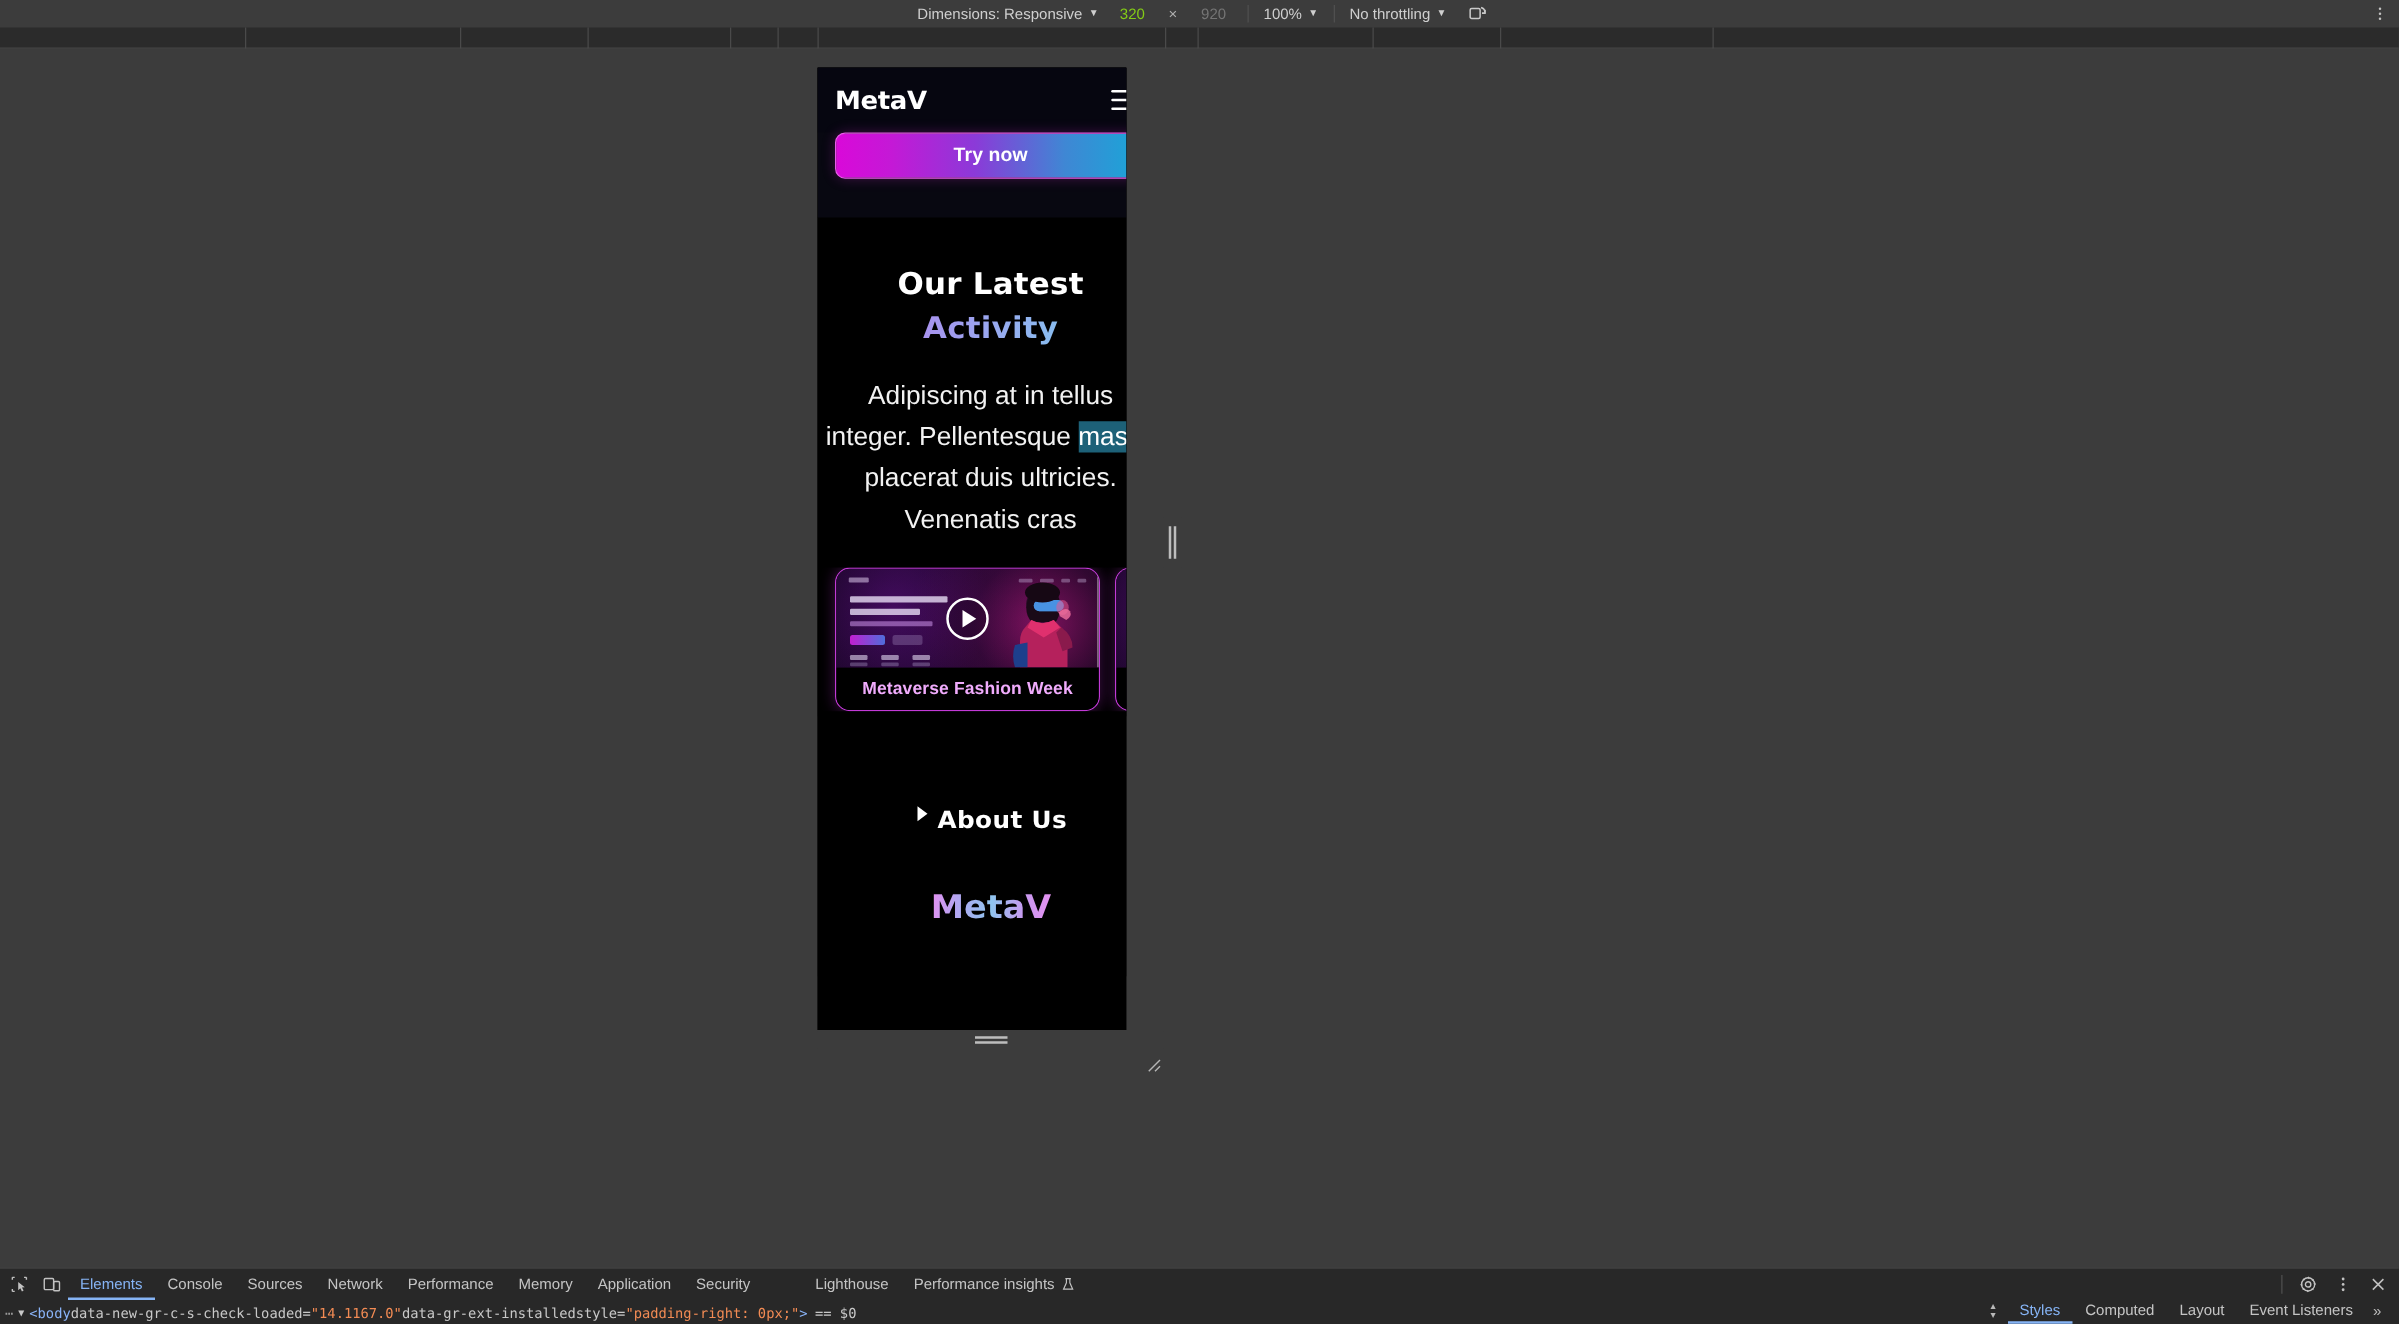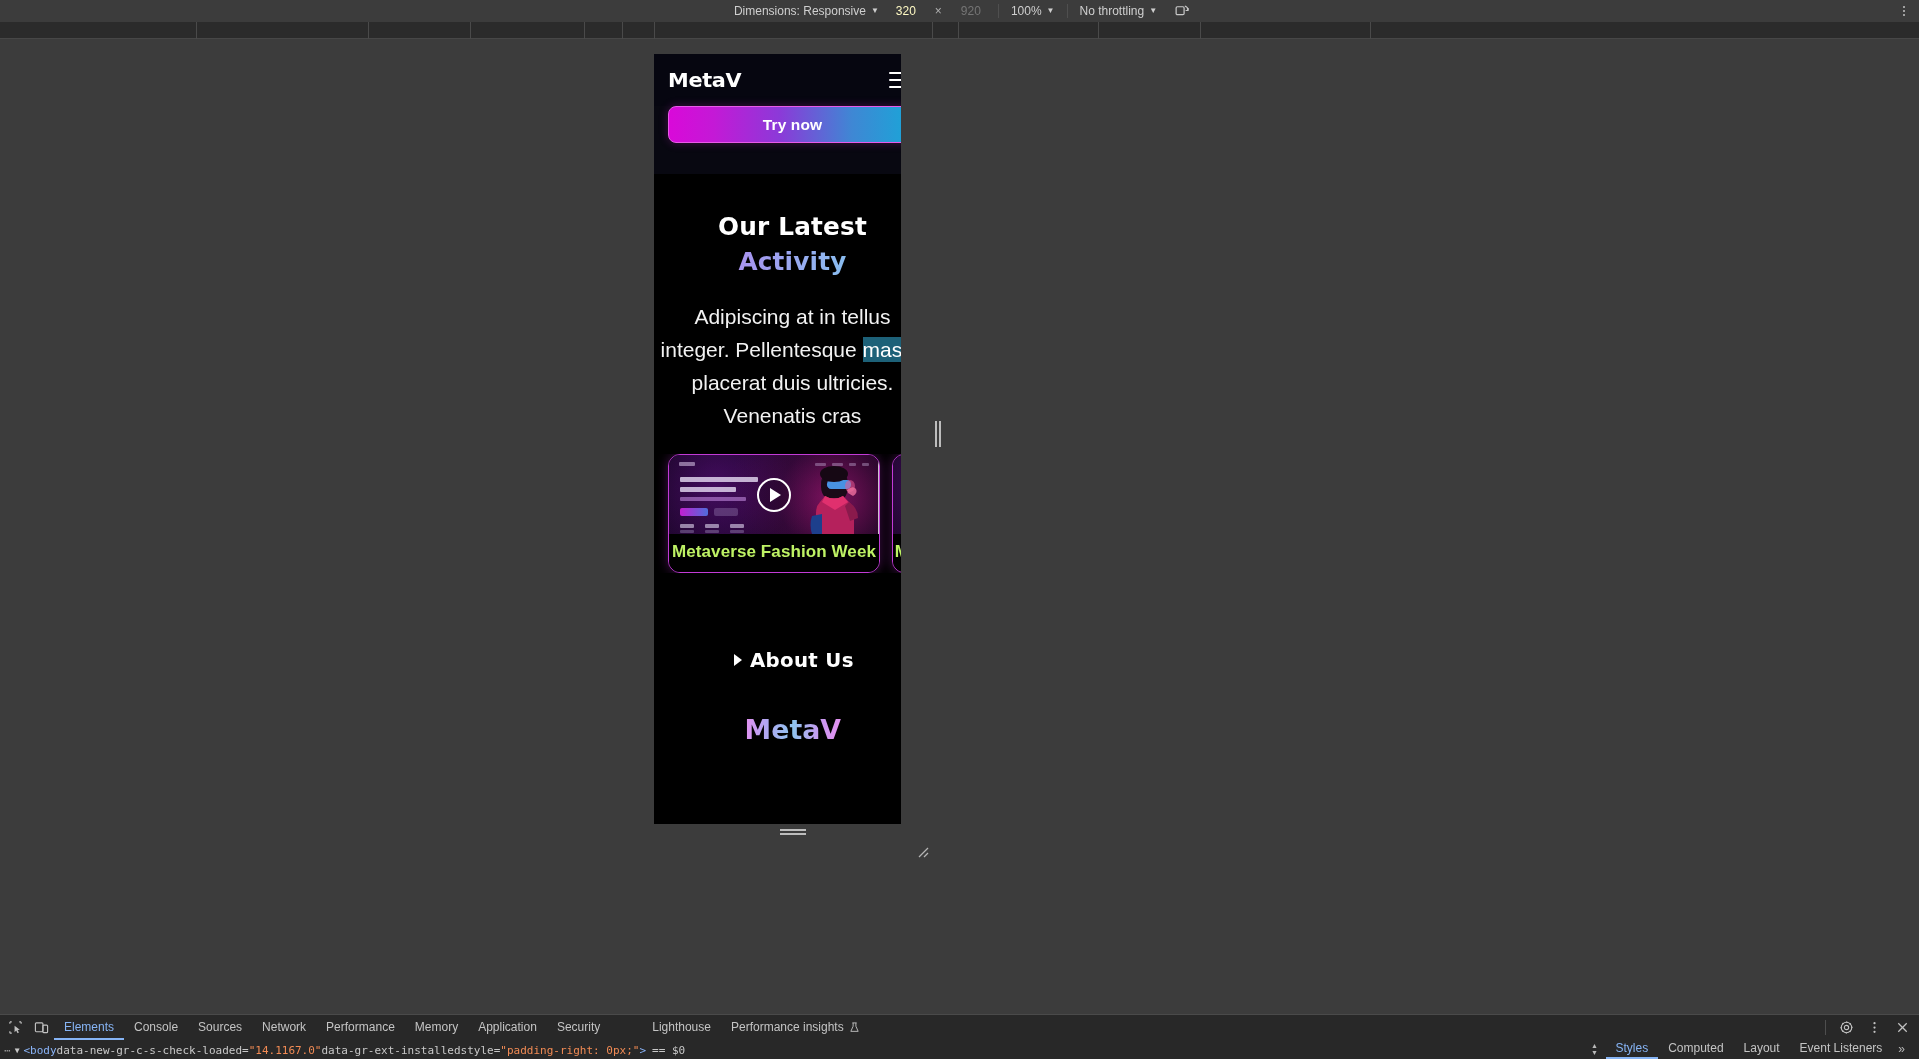--- a/index.html
+++ b/index.html
@@ -22,21 +22,21 @@
   }
   .dt-center { display: flex; align-items: center; gap: 0px; }
   .dt-item {
     display: flex; align-items: center;
     padding: 0 6px; height: 18px; line-height: 18px;
     color: #cfcfcf; font-size: 12px; white-space: nowrap;
     cursor: default;
   }
   .dt-caret { font-size: 8px; margin-left: 5px; color: #cfcfcf; position: relative; top: 0px; }
   .dt-dim-input {
-    width: 42px; text-align: center; color: #fef9c3; font-size: 12px;
+    width: 42px; text-align: center; color: #84cc16; font-size: 12px;
     background: transparent; border: none; outline: none;
     font-family: "Liberation Sans", sans-serif;
   }
   .dt-dim-input.placeholder { color: #7a7a7a; }
   .dt-x { color: #b0b0b0; font-size: 12px; padding: 0 8px; }
   .dt-sep { width: 1px; height: 14px; background: #4f4f4f; margin: 0 6px; }
   .dt-rotate-icon {
     width: 18px; height: 18px; display: inline-flex;
     align-items: center; justify-content: center; margin-left: 10px;
   }
@@ -258,32 +258,32 @@
   .play-tri {
     width: 0; height: 0;
     border-left: 11px solid #ffffff;
     border-top: 7px solid transparent;
     border-bottom: 7px solid transparent;
     margin-left: 3px;
   }
   .vtitle {
     padding: 8px 0 10px 0;
     text-align: center;
-    font-size: 17px;
+    font-size: 14px;
     font-weight: 600;
-    color: #bef264;
+    color: #f0abfc;
     background: #000000;
     letter-spacing: 0.1px;
     white-space: nowrap;
   }
 
   
   .accordions { padding: 58px 0 0 0; }
   .acc {
-    display: flex; align-items: center; justify-content: center;
+    display: flex; align-items: flex-start; justify-content: center;
     gap: 10px;
     padding: 14px 0;
     cursor: pointer;
   }
   .acc + .acc { margin-top: 39px; }
   .acc-marker {
     width: 0; height: 0;
     border-left: 8px solid #ffffff;
     border-top: 6px solid transparent;
     border-bottom: 6px solid transparent;

